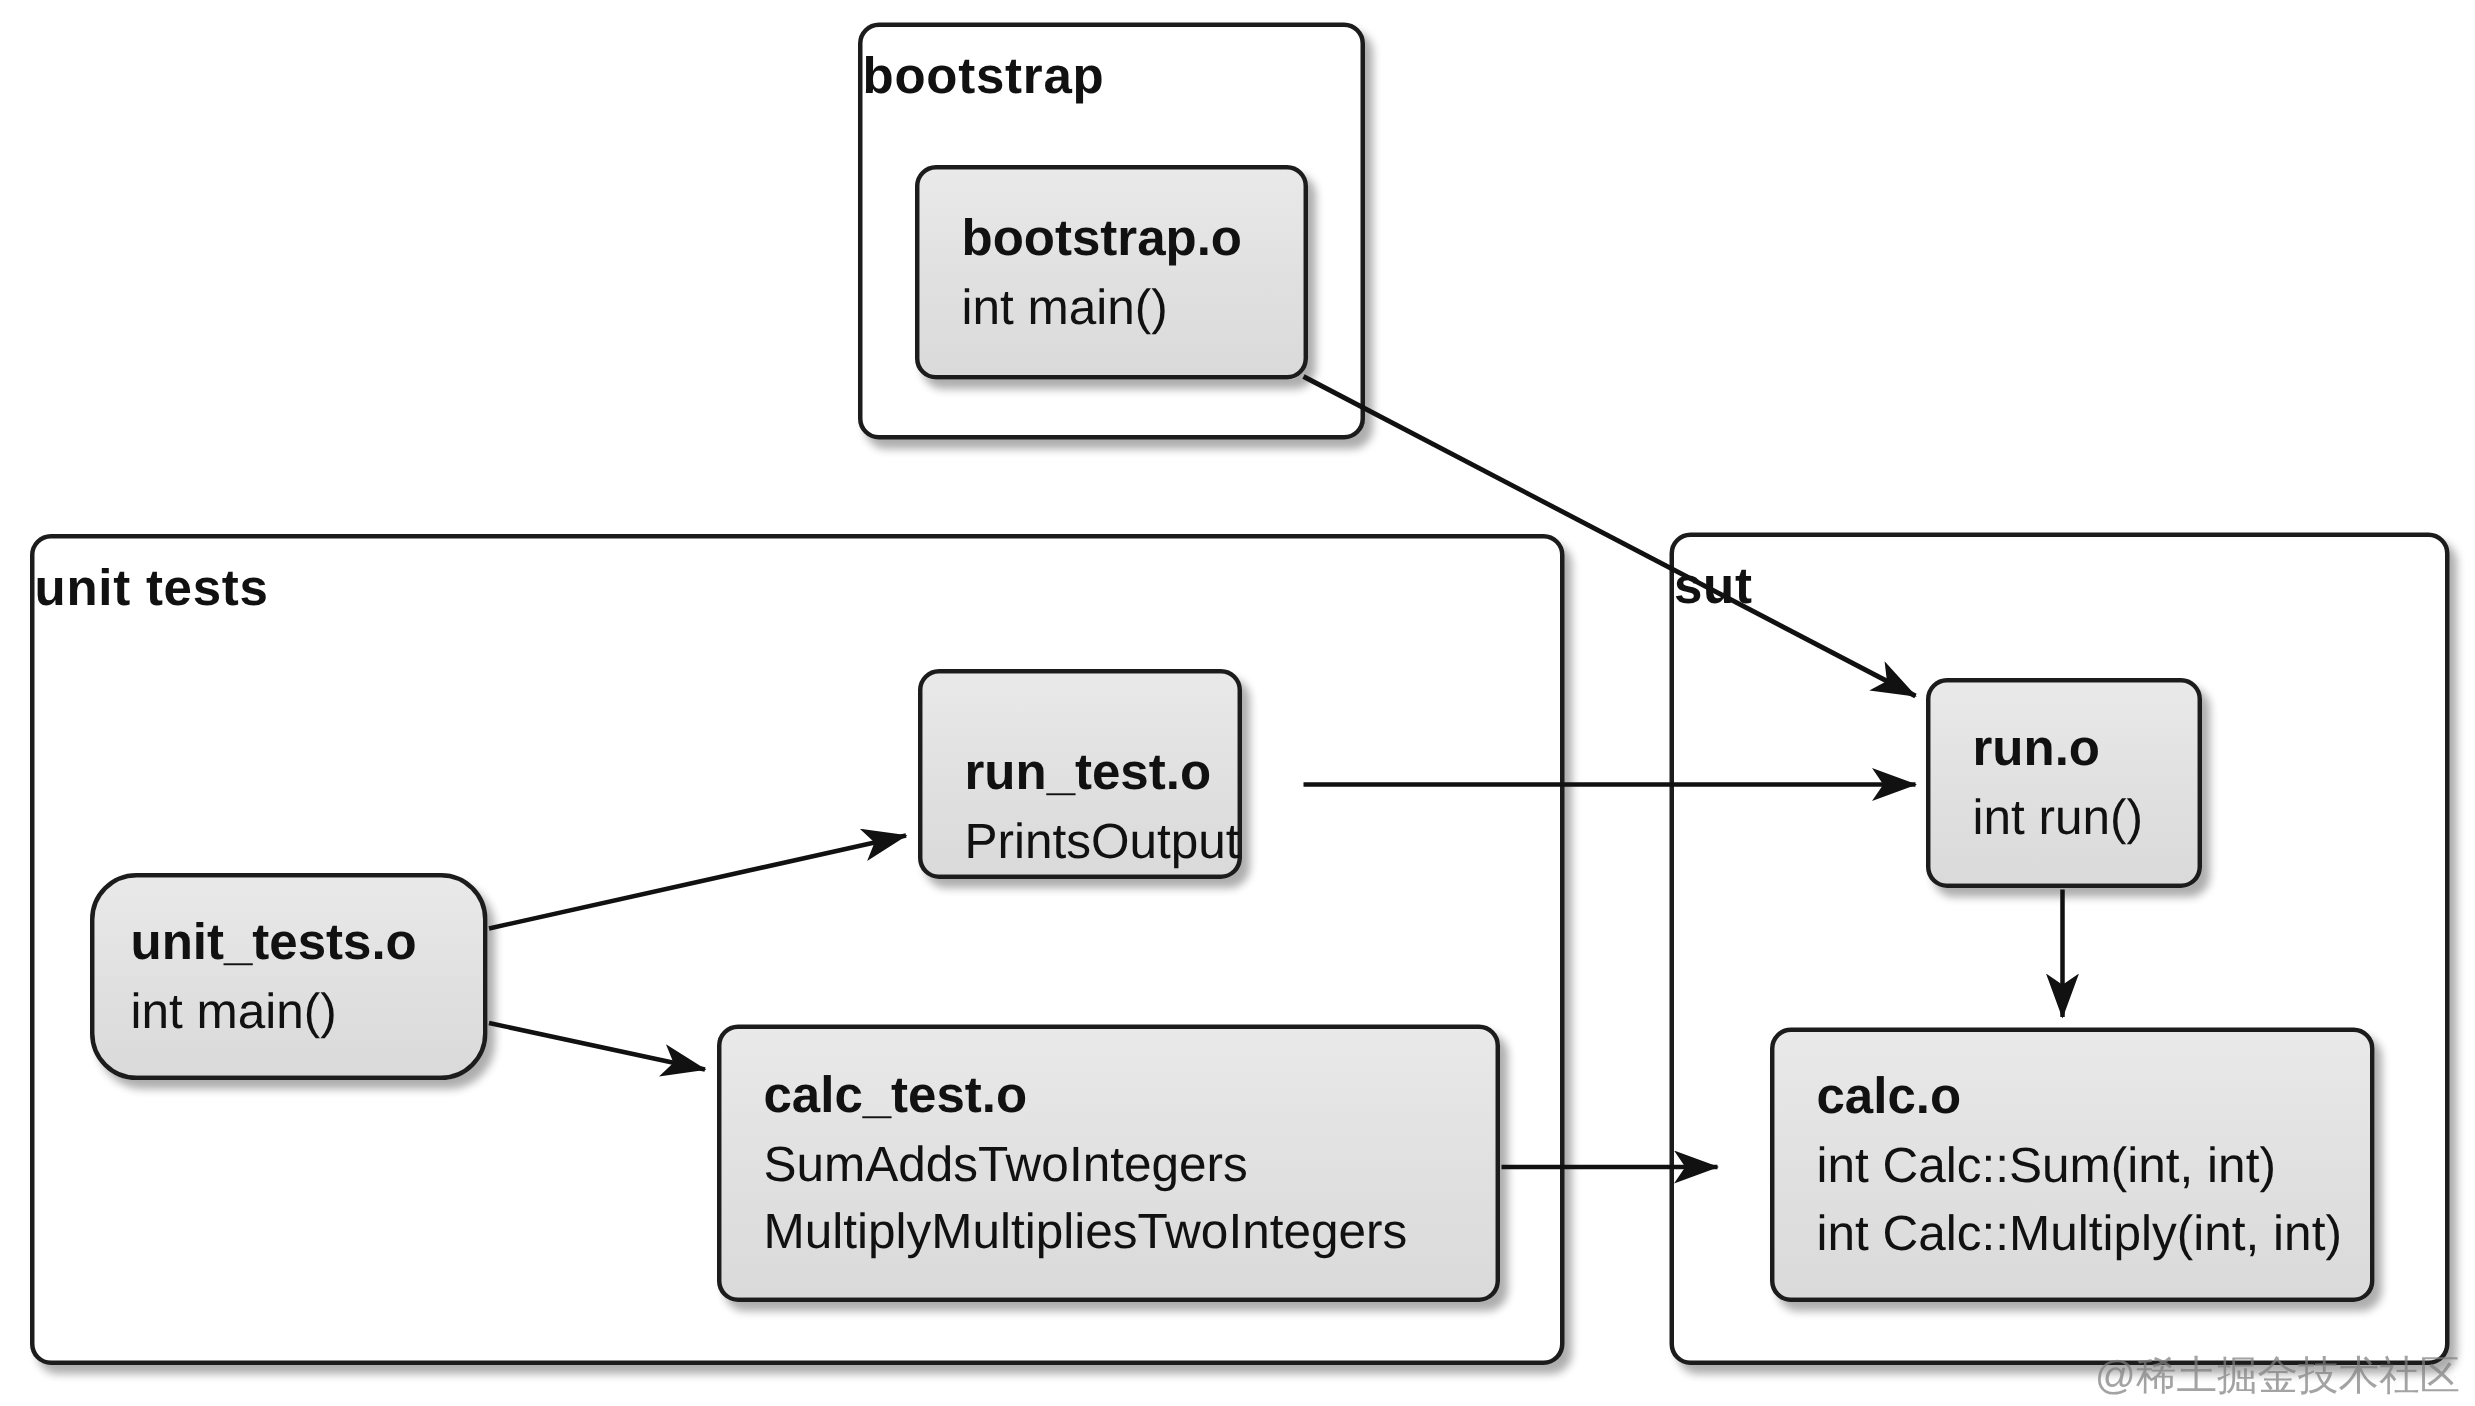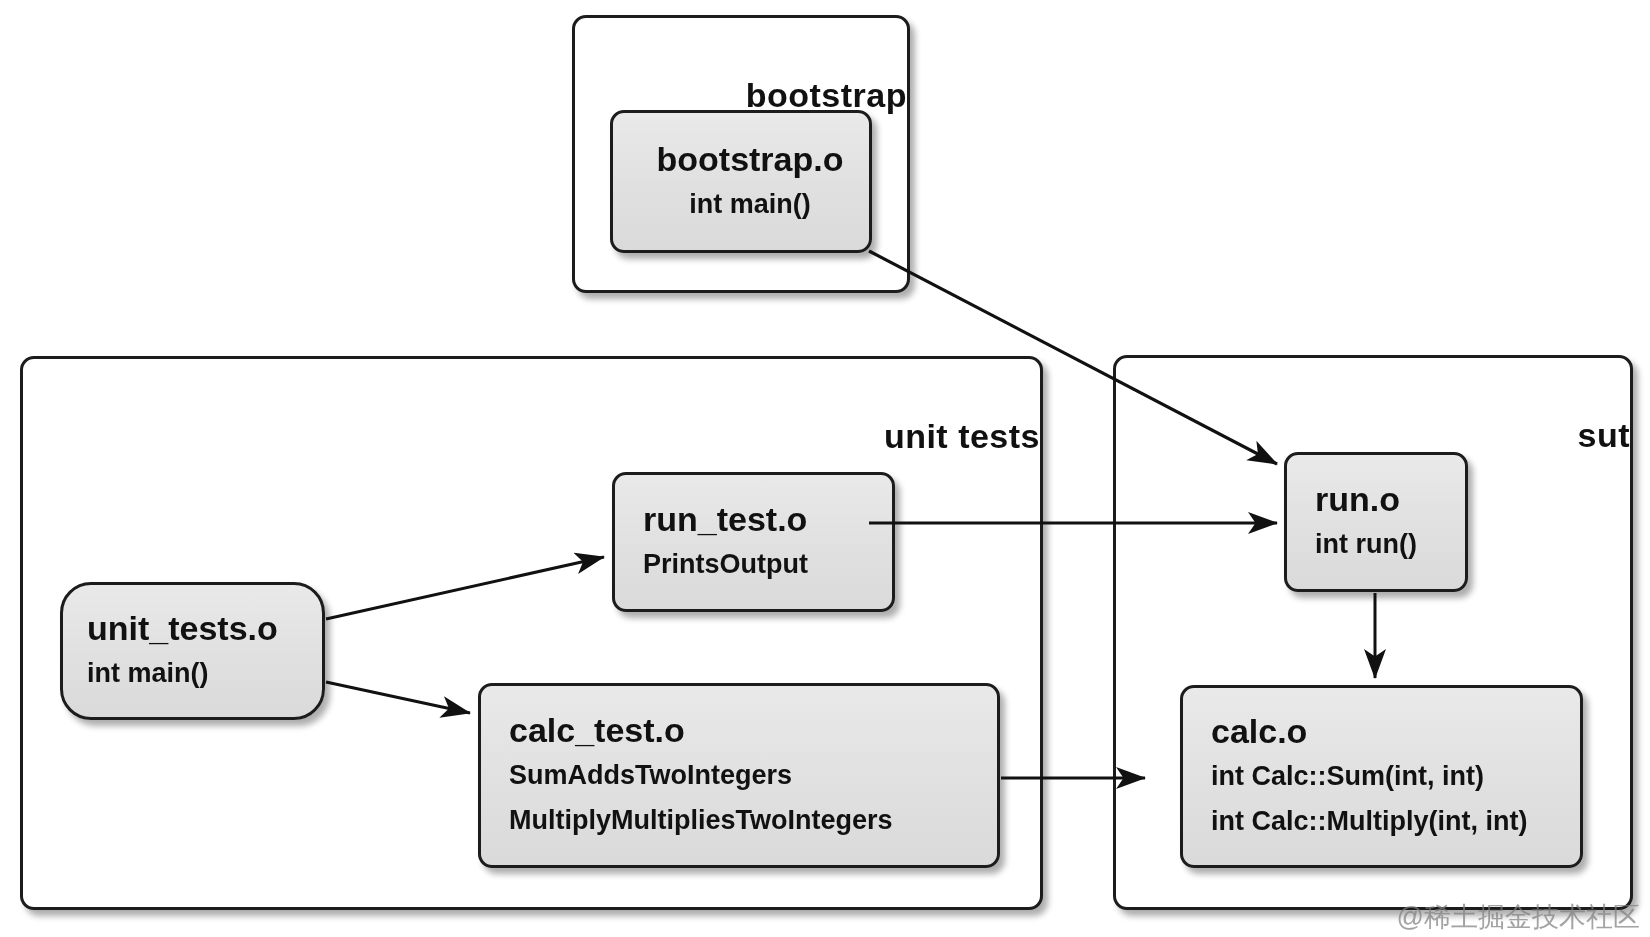--- a/index.html
+++ b/index.html
@@ -20,26 +20,25 @@
     position: absolute;
     background: #ffffff;
     border: 3px solid #1c1c1c;
     border-radius: 14px;
     box-shadow: 5px 6px 6px rgba(0,0,0,0.32);
     box-sizing: border-box;
     z-index: 1;
   }
   .group-title {
     width: 100%;
-    text-align: right;
+    text-align: left;
     font-weight: 700;
     font-size: 34px;
     padding-top: 14px;
     letter-spacing: 0.5px;
-    margin-top: 44px;
   }
   .node {
     position: absolute;
     background: linear-gradient(180deg, #e9e9e9 0%, #e0e0e0 55%, #dadada 100%);
     border: 3px solid #1c1c1c;
     border-radius: 14px;
     box-shadow: 5px 6px 6px rgba(0,0,0,0.32);
     box-sizing: border-box;
     z-index: 2;
     display: flex;
@@ -49,22 +48,22 @@
     padding-left: 28px;
     padding-right: 10px;
   }
   .node-title {
     font-weight: 700;
     font-size: 34px;
     line-height: 45px;
     white-space: nowrap;
   }
   .node-line {
-    font-weight: 700;
-    font-size: 27px;
+    font-weight: 400;
+    font-size: 33px;
     line-height: 45px;
     white-space: nowrap;
   }
   svg.edges {
     position: absolute;
     left: 0;
     top: 0;
     z-index: 3;
     pointer-events: none;
   }
@@ -88,31 +87,31 @@
   </div>
 
   <div class="group" style="left:20px; top:356px; width:1023px; height:554px;">
     <div class="group-title">unit tests</div>
   </div>
 
   <div class="group" style="left:1113px; top:355px; width:520px; height:555px;">
     <div class="group-title">sut</div>
   </div>
 
-  <div class="node" style="left:610px; top:110px; width:262px; height:143px;align-items:center;">
+  <div class="node" style="left:610px; top:110px; width:262px; height:143px;">
     <div class="node-title">bootstrap.o</div>
     <div class="node-line">int main()</div>
   </div>
 
   <div class="node" style="left:60px; top:582px; width:265px; height:138px; padding-left:24px;border-radius:31px;">
     <div class="node-title">unit_tests.o</div>
     <div class="node-line">int main()</div>
   </div>
 
-  <div class="node" style="left:612px; top:472px; width:283px; height:140px;">
+  <div class="node" style="left:612px; top:446px; width:216px; height:140px;justify-content:flex-end;">
     <div class="node-title">run_test.o</div>
     <div class="node-line">PrintsOutput</div>
   </div>
 
   <div class="node" style="left:478px; top:683px; width:522px; height:185px;">
     <div class="node-title">calc_test.o</div>
     <div class="node-line">SumAddsTwoIntegers</div>
     <div class="node-line">MultiplyMultipliesTwoIntegers</div>
   </div>
 

